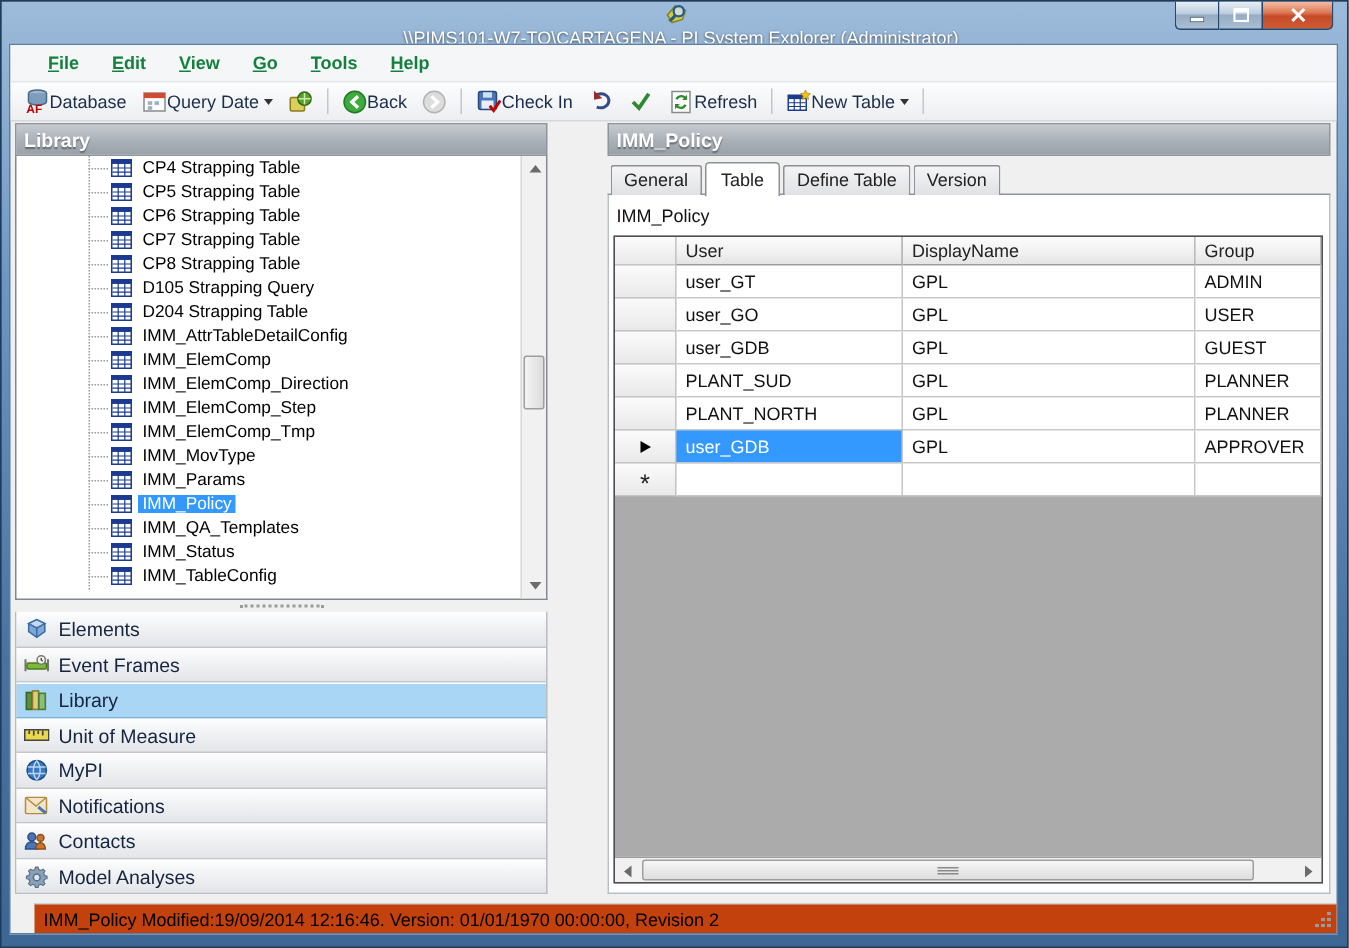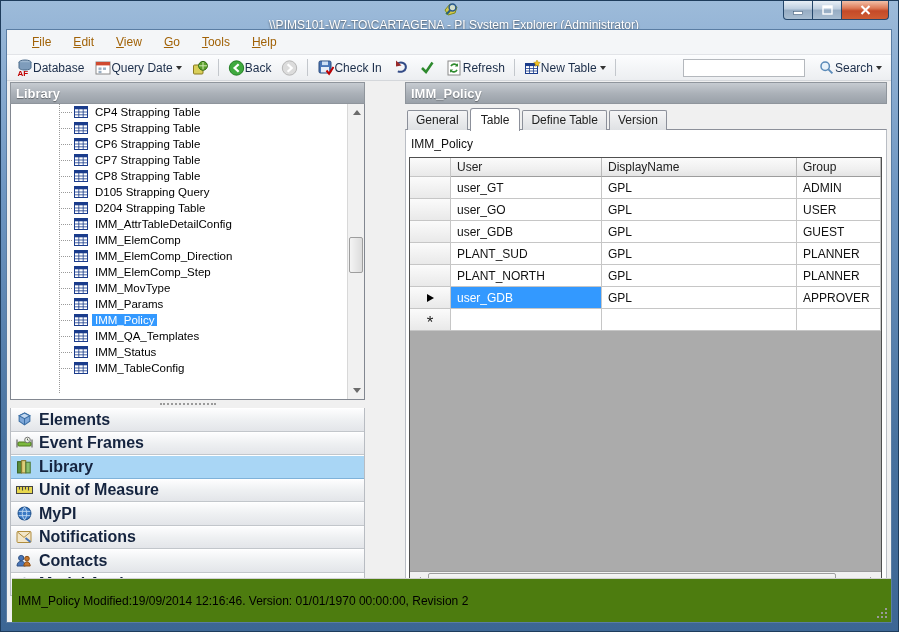--- a/index.html
+++ b/index.html
@@ -21,21 +21,21 @@
     background:linear-gradient(180deg,#e8eff6 0%,#bccddf 45%,#96acc3 50%,#a9bed2 100%); }
   .win-btn.minb { width:30px; border-radius:0 0 0 4px; }
   .win-btn.maxb { width:29px; border-left:none; }
   .win-btn.closeb { width:47px; border-left:none; border-radius:0 0 4px 0;
     background:linear-gradient(180deg,#f3c0a8 0%,#de7a57 40%,#c44a28 55%,#cf5c33 100%); }
 
   
   .client { position:absolute; top:28px; left:5px; right:6px; bottom:8px; background:#f0f0f0; border:1px solid #5a7da3; }
 
   .menubar { height:25px; background:#f4f6f8; border-bottom:1px solid #e2e4e8; display:flex; align-items:center; padding-left:14px; }
-  .menu-item { padding:4px 11px; color:#a16207; cursor:default; }
+  .menu-item { padding:4px 11px; color:#15803d; cursor:default;font-weight:bold; }
   .menu-item u { text-decoration:underline; }
 
   .toolbar { height:26px; background:linear-gradient(180deg,#fcfdfe 0%,#eceef1 100%); border-bottom:1px solid #d4d7db;
     display:flex; align-items:center; padding:0 4px; color:#1c2e4a; }
   .tb-btn { display:flex; align-items:center; gap:0; padding:2px 5px; white-space:nowrap; }
   .tb-ico { display:inline-flex; width:17px; height:17px; align-items:center; justify-content:center; }
   .tb-sep { width:1px; height:17px; background:#c3c7cc; margin:0 4px; }
   .dd-arrow { width:0; height:0; border-left:3.5px solid transparent; border-right:3.5px solid transparent; border-top:4px solid #333; margin-left:3px; }
   .search-wrap { margin-left:auto; display:flex; align-items:center; }
   .search-input { width:122px; height:18px; border:1px solid #b4b8bd; background:#fff; margin-right:8px; font-size:12px; padding:0 3px; }
@@ -73,21 +73,21 @@
   .hsplit { height:8px; flex:0 0 8px; display:flex; align-items:center; justify-content:center; background:#f0f0f0; }
   .grip-dots { width:56px; border-top:2px dotted #9a9a9a; }
 
   
   .nav-pane { flex:1; display:flex; flex-direction:column; border:1px solid #b8bcc2; border-top:none; }
   .nav-btn { flex:1; display:flex; align-items:center; gap:6px; padding-left:4px;
     background:linear-gradient(180deg,#fdfdfe 0%,#eef0f2 50%,#e3e5e9 100%); border-top:1px solid #fff; border-bottom:1px solid #c2c6cb; }
   .nav-btn:last-child { border-bottom:none; }
   .nav-btn.selected { background:var(--nav-selected,#A9D6F5); border-bottom:1px solid #7fb2d9; }
   .nav-icon { width:18px; height:16px; display:inline-flex; align-items:center; justify-content:center; flex:0 0 18px; }
-  .nav-label { font-weight:bold; color:#15243f; font-size:16px; }
+  .nav-label { font-weight:normal; color:#15243f; font-size:13px; }
 
   
   .tab-zone { margin-top:5px; padding-left:2px; display:flex; align-items:flex-end; height:21px; position:relative; z-index:2; }
   .tab { padding:2px 8px 3px; font-size:12px; background:linear-gradient(180deg,#f5f5f6,#dfe1e4);
     border:1px solid #8c909a; border-bottom:none; border-radius:2px 2px 0 0; margin-right:2px; color:#222; }
   .tab.active { background:#fff; padding:4px 10px 4px; position:relative; top:1px; border-radius:3px 3px 0 0; }
   .tab-content { flex:1; background:#fff; border:1px solid #b9bdc4; border-top:1px solid #8c909a; margin-top:-1px;
     display:flex; flex-direction:column; padding:5px 4px 6px 3px; overflow:hidden; }
   .table-name-label { font-size:12px; color:#111; padding:2px 0 6px 2px; }
 
@@ -106,21 +106,21 @@
   .row-arrow { width:0; height:0; border-top:4.5px solid transparent; border-bottom:4.5px solid transparent; border-left:7px solid #000; }
   .new-star { font-size:17px; line-height:10px; color:#222; margin-top:6px; }
   .g-filler { flex:1; background:#ababab; }
   .hscroll { height:17px; flex:0 0 17px; background:#f1f1f1; border-top:1px solid #9c9c9c; position:relative; }
   .hs-left { left:0; top:0; } .hs-right { right:0; left:auto; top:0; }
   .hthumb { position:absolute; top:1px; left:18px; width:408px; height:14px; background:linear-gradient(180deg,#f6f6f6,#dedede);
     border:1px solid #9e9e9e; border-radius:2px; display:flex; align-items:center; justify-content:center; }
   .hgrip { width:14px; border-top:1px solid #8a8a8a; box-shadow:0 2px 0 #8a8a8a, 0 4px 0 #8a8a8a; height:0; margin-top:-4px; }
 
   
-  .statusbar { position:absolute; left:5px; right:0; bottom:0; height:44px; background:#4d7c0f; border-top:1px solid #d0d0d0;
+  .statusbar { position:absolute; left:16px; right:0; bottom:0; height:20px; background:#c2410c; border-top:1px solid #d0d0d0;
     display:flex; align-items:center; padding-left:6px; font-size:12px; color:#000; }
   .resize-grip { position:absolute; right:3px; bottom:3px; width:12px; height:12px;
     background:
       radial-gradient(circle at 10px 2px, #9a9a9a 1.2px, transparent 1.4px),
       radial-gradient(circle at 10px 6px, #9a9a9a 1.2px, transparent 1.4px),
       radial-gradient(circle at 6px 6px, #9a9a9a 1.2px, transparent 1.4px),
       radial-gradient(circle at 10px 10px, #9a9a9a 1.2px, transparent 1.4px),
       radial-gradient(circle at 6px 10px, #9a9a9a 1.2px, transparent 1.4px),
       radial-gradient(circle at 2px 10px, #9a9a9a 1.2px, transparent 1.4px); }
 </style>
@@ -267,33 +267,20 @@
               <rect x="1.5" y="3.5" width="12" height="10" fill="#fff" stroke="#1b3c8c"></rect>
               <rect x="1.5" y="3.5" width="12" height="2.6" fill="#1b3c8c"></rect>
               <path d="M5.5 4v9.5M9.5 4v9.5M2 8.5h11M2 11h11" stroke="#1b3c8c" stroke-width=".8" fill="none"></path>
               <path d="M13 0l1 2.1 2.3.3-1.7 1.6.4 2.3-2-1.1-2 1.1.4-2.3L9.7 2.4 12 2.1z" fill="#f0c020" stroke="#b08a10" stroke-width=".5"></path>
             </svg>
         </span>
         <span>New Table</span>
         <span class="dd-arrow"></span>
       </div>
       <div class="tb-sep"></div>
-      <div class="search-wrap">
-        <input class="search-input" type="text" value="" style="">
-        <div class="tb-btn">
-          <span class="tb-ico">
-            <svg width="15" height="15" viewBox="0 0 15 15">
-                <circle cx="6.2" cy="6.2" r="4.2" fill="#e8f2fa" stroke="#5a8ab8" stroke-width="1.5"></circle>
-                <path d="M9.4 9.4l4 4" stroke="#5a8ab8" stroke-width="1.9"></path>
-              </svg>
-          </span>
-          <span>Search</span>
-          <span class="dd-arrow"></span>
-        </div>
-      </div>
     </div>
 
     <div class="main">
 
       <div class="left-col">
         <div class="panel-header">Library</div>
         <div class="tree-box">
           <div class="tree">
               <div class="tree-row">
                 <span class="tree-conn"></span>
@@ -408,20 +395,31 @@
               <div class="tree-row">
                 <span class="tree-conn"></span>
                 <span class="tree-icon">
                   <svg width="14" height="12" viewBox="0 0 14 12">
                     <rect x="0.5" y="0.5" width="13" height="11" fill="#fff" stroke="#1b3c8c"></rect>
                     <rect x="0.5" y="0.5" width="13" height="2.8" fill="#1b3c8c"></rect>
                     <path d="M4.8 1v10.5M9.2 1v10.5M1 6h12.5M1 8.8h12.5" stroke="#1b3c8c" stroke-width="0.8" fill="none"></path>
                   </svg>
                 </span>
                 <span class="tree-label">IMM_ElemComp_Step</span>
+              </div>
+              <div class="tree-row">
+                <span class="tree-conn"></span>
+                <span class="tree-icon">
+                  <svg width="14" height="12" viewBox="0 0 14 12">
+                    <rect x="0.5" y="0.5" width="13" height="11" fill="#fff" stroke="#1b3c8c"></rect>
+                    <rect x="0.5" y="0.5" width="13" height="2.8" fill="#1b3c8c"></rect>
+                    <path d="M4.8 1v10.5M9.2 1v10.5M1 6h12.5M1 8.8h12.5" stroke="#1b3c8c" stroke-width="0.8" fill="none"></path>
+                  </svg>
+                </span>
+                <span class="tree-label">IMM_ElemComp_Tmp</span>
               </div>
               <div class="tree-row">
                 <span class="tree-conn"></span>
                 <span class="tree-icon">
                   <svg width="14" height="12" viewBox="0 0 14 12">
                     <rect x="0.5" y="0.5" width="13" height="11" fill="#fff" stroke="#1b3c8c"></rect>
                     <rect x="0.5" y="0.5" width="13" height="2.8" fill="#1b3c8c"></rect>
                     <path d="M4.8 1v10.5M9.2 1v10.5M1 6h12.5M1 8.8h12.5" stroke="#1b3c8c" stroke-width="0.8" fill="none"></path>
                   </svg>
                 </span>

